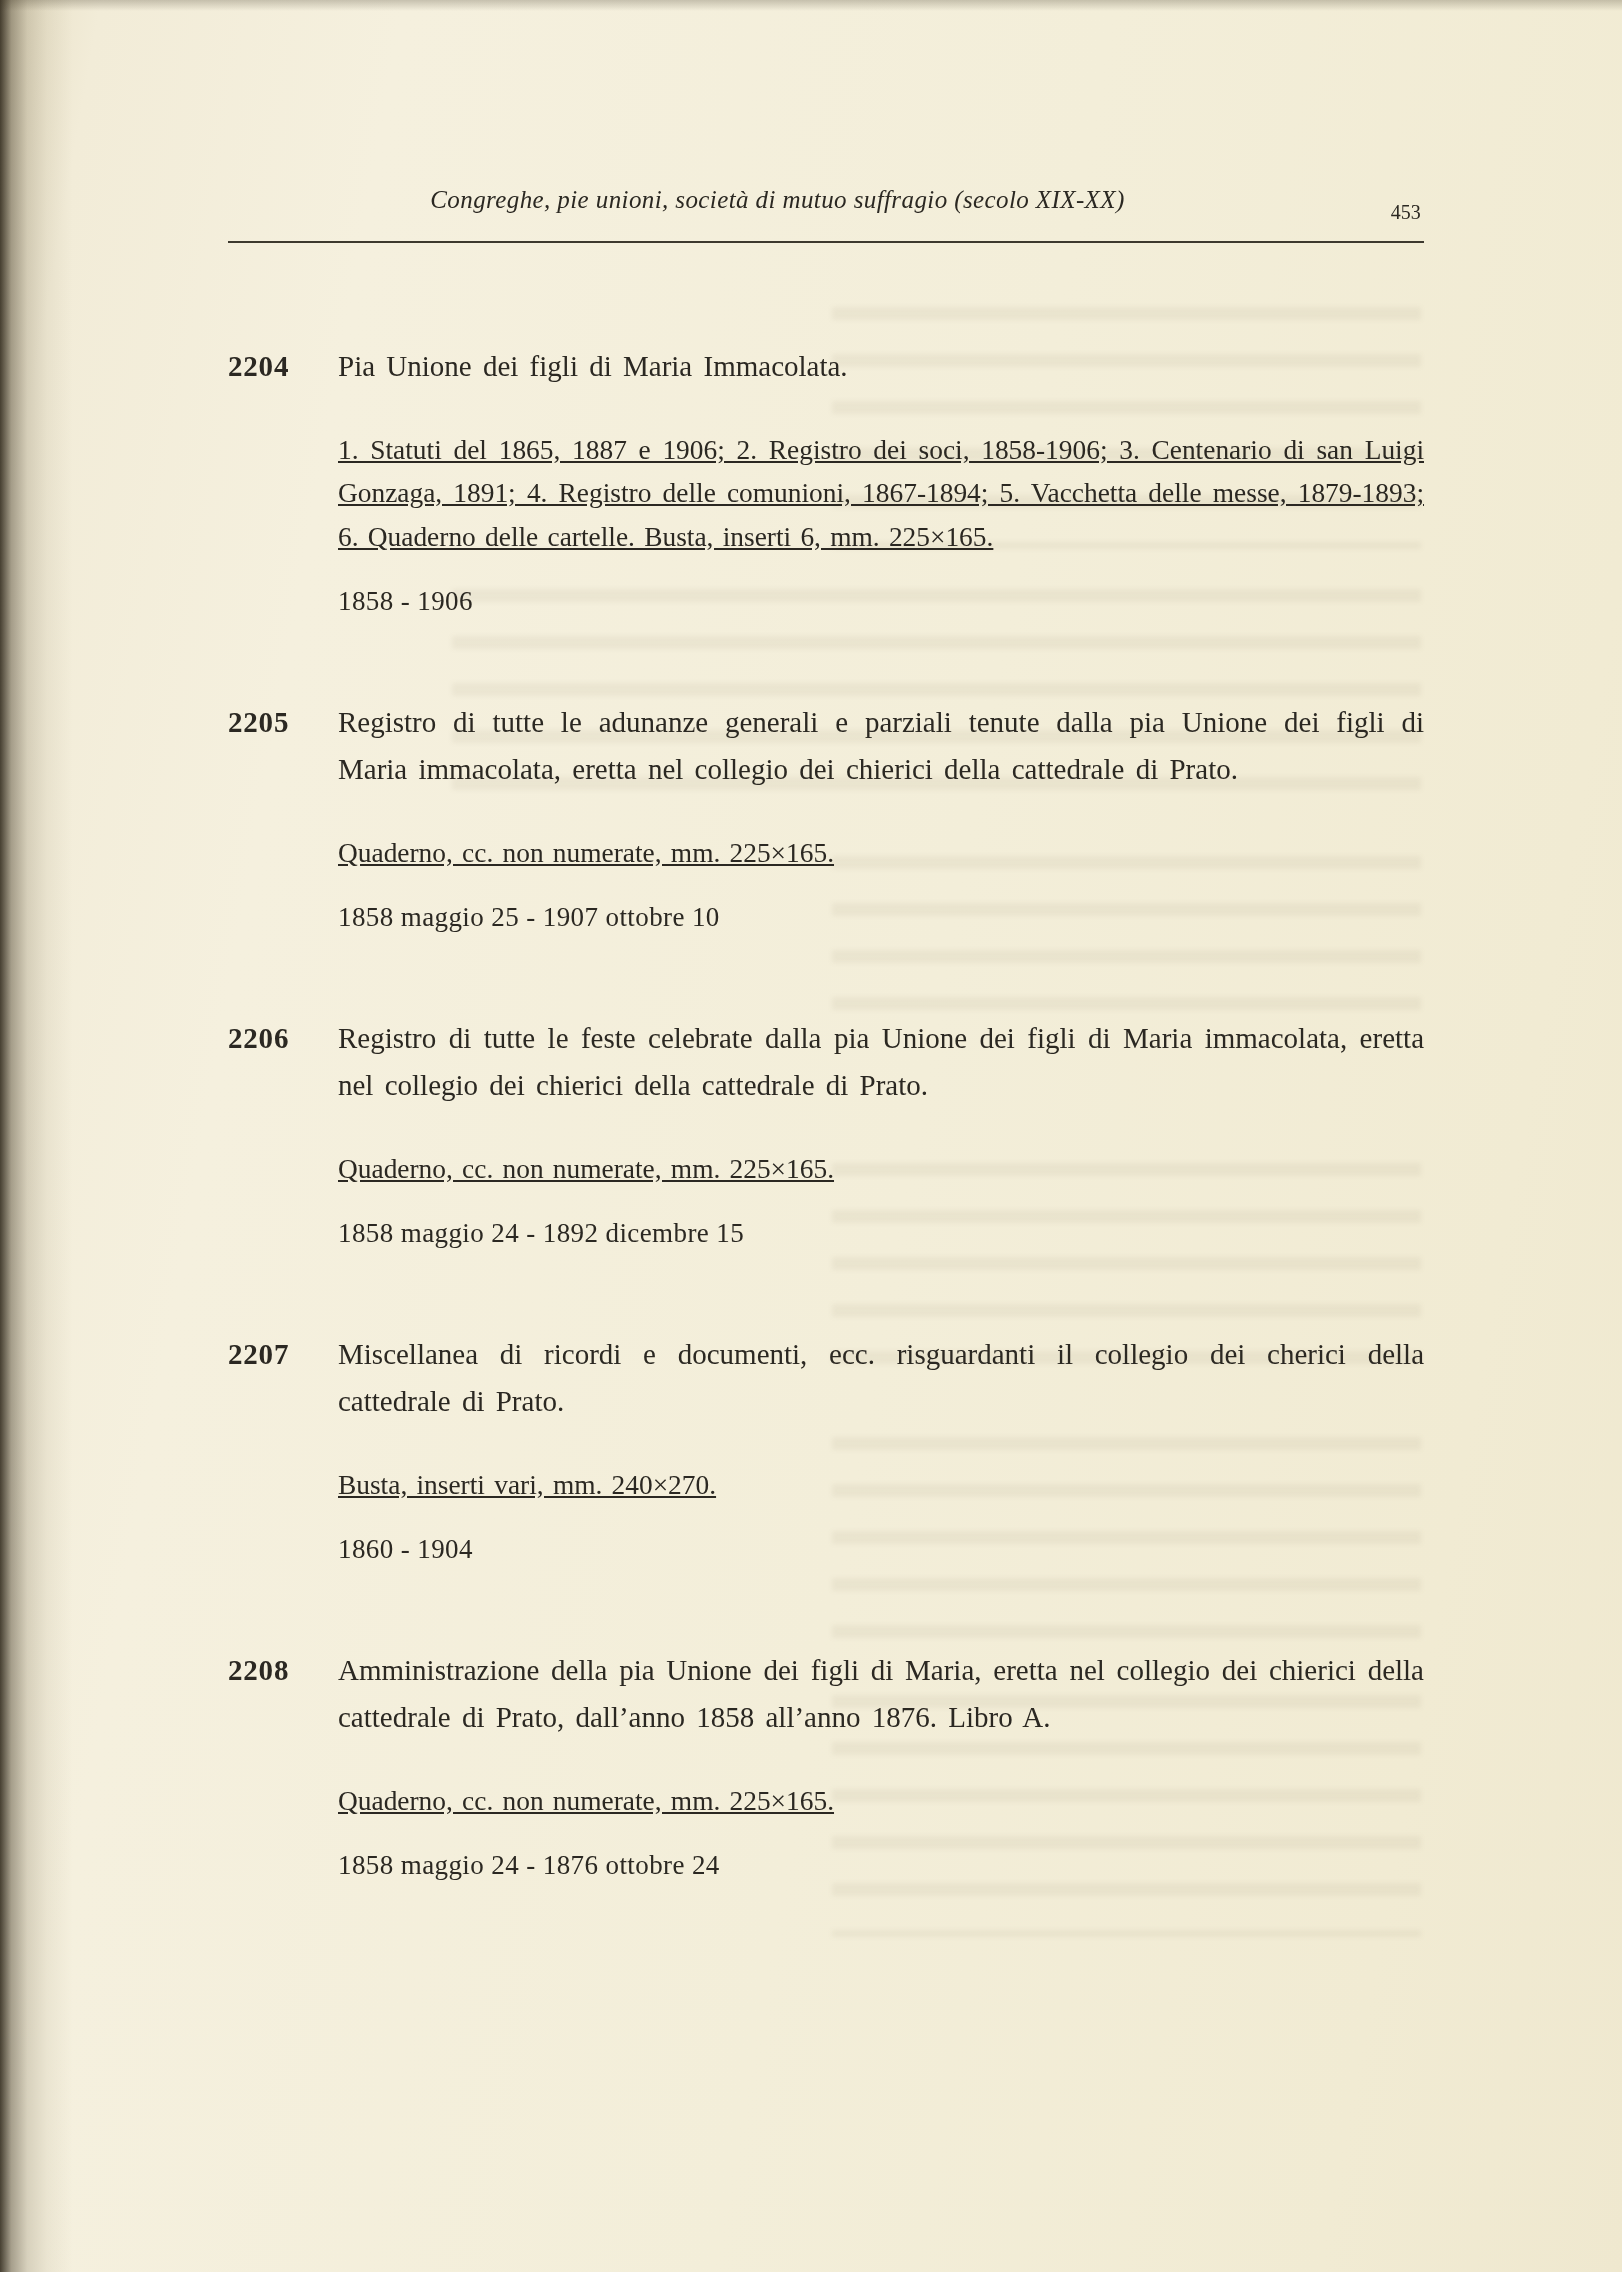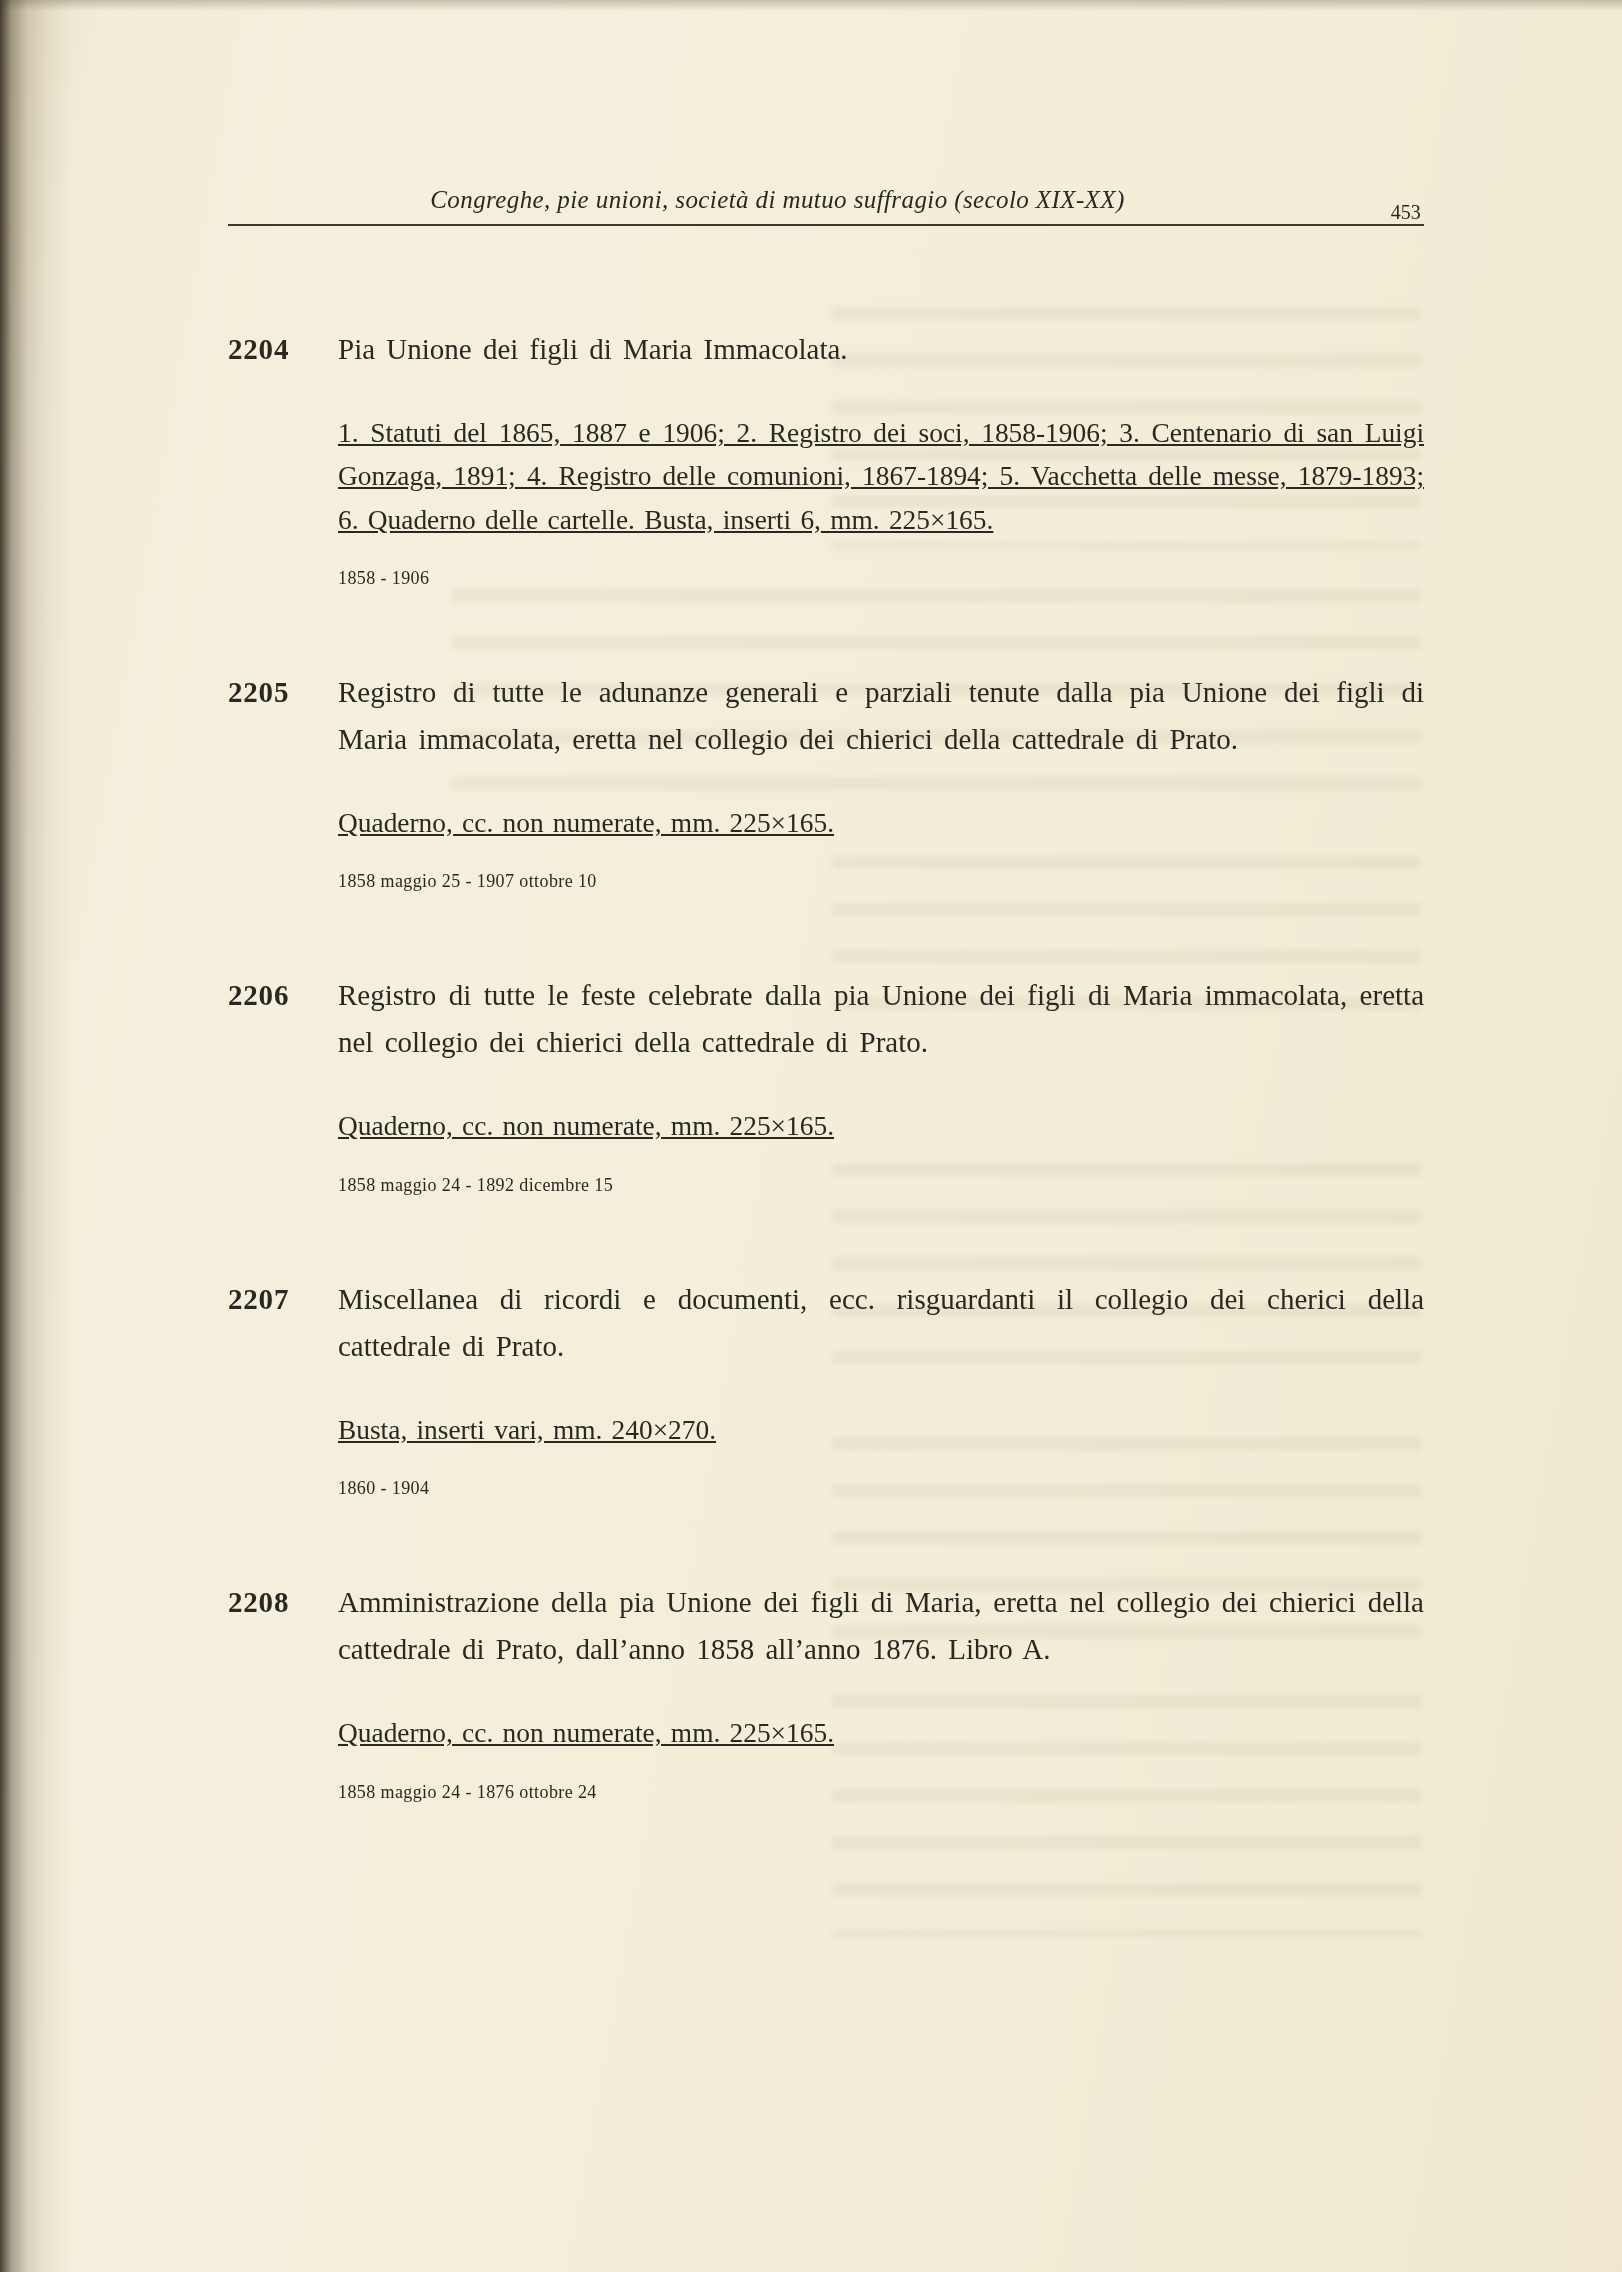--- a/index.html
+++ b/index.html
@@ -61,21 +61,21 @@
   }
   .content {
     position: absolute;
     left: 228px;
     top: 186px;
     width: 1196px;
   }
   .header-row {
     position: relative;
     border-bottom: 2.4px solid #3d392e;
-    padding-bottom: 2px;
+    padding-bottom: 19px;
     height: 36px;
   }
   .header-title {
     position: absolute;
     left: 0;
     right: 97px;
     text-align: center;
     font-style: italic;
     font-size: 25px;
     letter-spacing: 0.4px;
@@ -118,21 +118,21 @@
   }
   .entry-desc {
     font-size: 27.4px;
     line-height: 1.58;
     text-align: justify;
     word-spacing: 2.4px;
     margin: 39px 0 0 0;
     text-decoration: underline;
   }
   .entry-date {
-    font-size: 18px;
+    font-size: 27px;
     line-height: 1.4;
     margin: 24px 0 0 0;
     letter-spacing: 0.4px;
   }
 </style>
 </head>
 <body>
 
 <div class="page">
 

